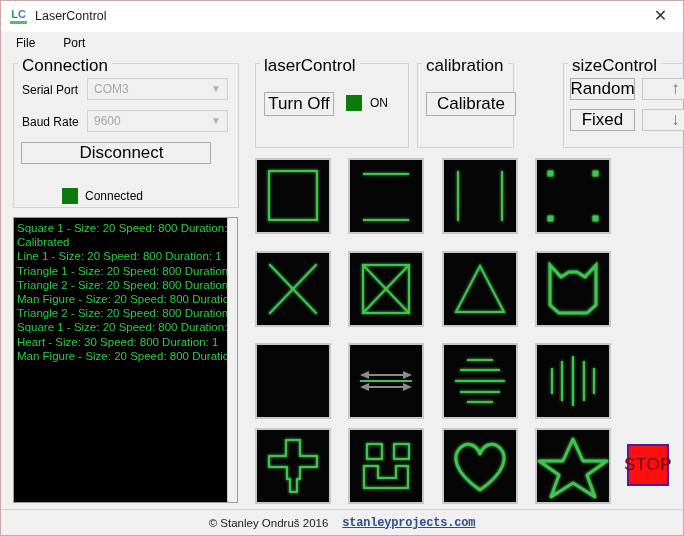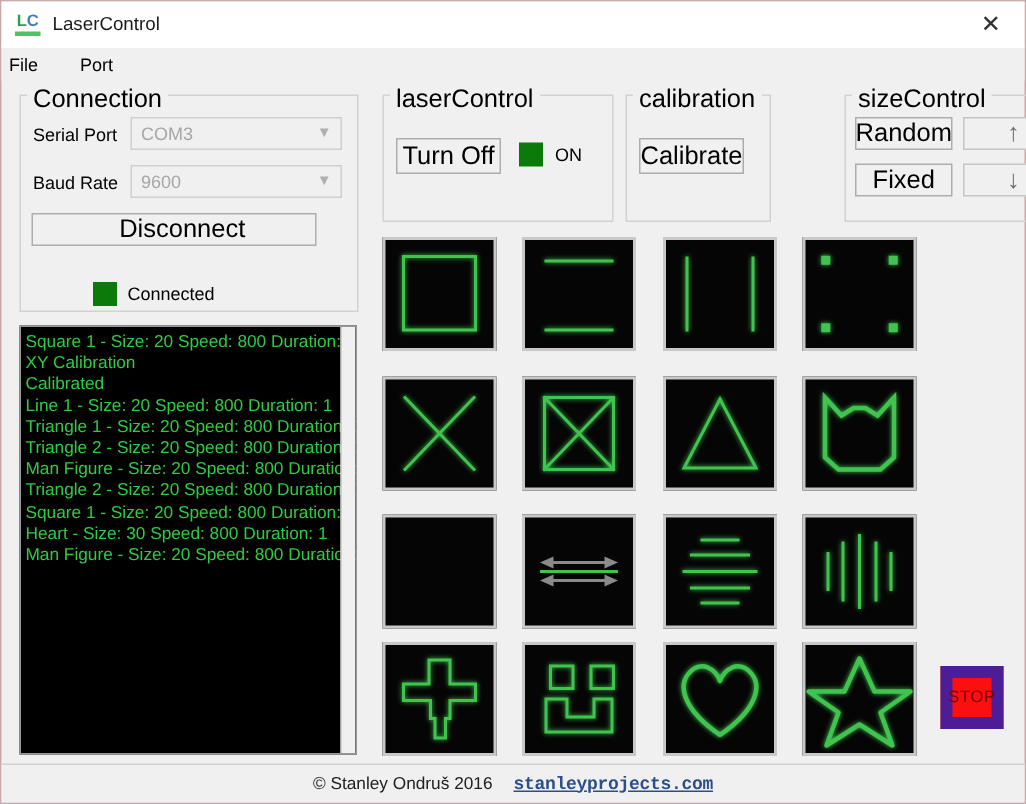--- a/index.html
+++ b/index.html
@@ -30,21 +30,21 @@
     position:absolute;left:0;bottom:1px;width:17px;height:3px;background:#4cc463;
   }
   .title-text{font-size:12.5px;color:#1a1a1a;}
   .close-btn{
     position:absolute;right:0;top:0;width:45px;height:29px;
     display:flex;align-items:center;justify-content:center;
     font-size:16px;color:#333;cursor:default;
   }
   
   .menubar{
-    height:22px;display:flex;align-items:center;gap:18px;
+    height:22px;display:flex;align-items:center;padding-left:10px;gap:18px;
     background:#f0f0f0;font-size:12px;color:#000;
   }
   .menubar .mi{padding:1px 5px;cursor:default;}
   
   .group{
     position:absolute;border:1px solid #d2d2d2;box-sizing:border-box;
     background:transparent;
   }
   .group > .legend{
     position:absolute;top:-8px;left:4px;background:#f0f0f0;padding:0 4px;
@@ -83,23 +83,23 @@
     background:#f0f0f0;border-left:1px solid #cfcfcf;
   }
   
   .pat{
     position:absolute;box-sizing:border-box;width:76px;height:76px;
     border:2px solid #c8c8c8;background:#050505;cursor:default;
   }
   .pat svg{display:block;width:100%;height:100%;}
   .stop{
     position:absolute;box-sizing:border-box;width:42px;height:42px;
-    border:8px solid #4c1d95;background:#fb0f0f;
+    border:2px solid #4c1d95;background:#fb0f0f;
     display:flex;align-items:center;justify-content:center;
-    font-size:11px;color:#7a0505;letter-spacing:.5px;cursor:default;
+    font-size:17px;color:#7a0505;letter-spacing:.5px;cursor:default;
   }
   
   .footer{
     position:absolute;left:0;bottom:0;width:682px;height:25px;
     border-top:1px solid #d0d0d0;background:#f0f0f0;
     display:flex;align-items:center;justify-content:center;gap:14px;
   }
   .footer .copy{font-size:11.5px;color:#202020;}
   .footer .link{
     font-family:"Liberation Mono", monospace;font-size:12px;font-weight:bold;
@@ -148,35 +148,34 @@
 
   <div class="group" style="left:254px;top:62px;width:154px;height:85px;">
     <span class="legend">laserControl</span>
     <div class="btn" style="left:8px;top:28px;width:70px;height:24px;">Turn Off</div>
     <div class="led" style="left:90px;top:31px;"></div>
     <span class="ledtext" style="left:114px;top:32px;">ON</span>
   </div>
 
   <div class="group" style="left:416px;top:62px;width:97px;height:85px;">
     <span class="legend">calibration</span>
-    <div class="btn" style="left:8px;top:28px;width:70px;height:24px;">Calibrate</div>
+    <div class="btn" style="left:8px;top:28px;width:90px;height:24px;">Calibrate</div>
   </div>
 
   <div class="group" style="left:520px;top:62px;width:152px;height:85px;margin-left:42px;">
     <span class="legend">sizeControl</span>
     <div class="btn" style="left:6px;top:14px;width:65px;height:22px;">Random</div>
     <div class="btn" style="left:6px;top:45px;width:65px;height:22px;">Fixed</div>
     <div class="btn dim" style="left:78px;top:14px;width:67px;height:22px;">↑</div>
     <div class="btn dim" style="left:78px;top:45px;width:67px;height:22px;">↓</div>
   </div>
 
   <div class="console" style="left:12px;top:216px;width:225px;height:286px;">
     <div class="lines" id="log-lines">
         <div>Square 1 - Size: 20 Speed: 800 Duration: 1</div>
-        <div>XY Calibration</div>
         <div>Calibrated</div>
         <div>Line 1 - Size: 20 Speed: 800 Duration: 1</div>
         <div>Triangle 1 - Size: 20 Speed: 800 Duration: 1</div>
         <div>Triangle 2 - Size: 20 Speed: 800 Duration: 1</div>
         <div>Man Figure - Size: 20 Speed: 800 Duration: 1</div>
         <div>Triangle 2 - Size: 20 Speed: 800 Duration: 1</div>
         <div>Square 1 - Size: 20 Speed: 800 Duration: 1</div>
         <div>Heart - Size: 30 Speed: 800 Duration: 1</div>
         <div>Man Figure - Size: 20 Speed: 800 Duration: 1</div>
       </div>

